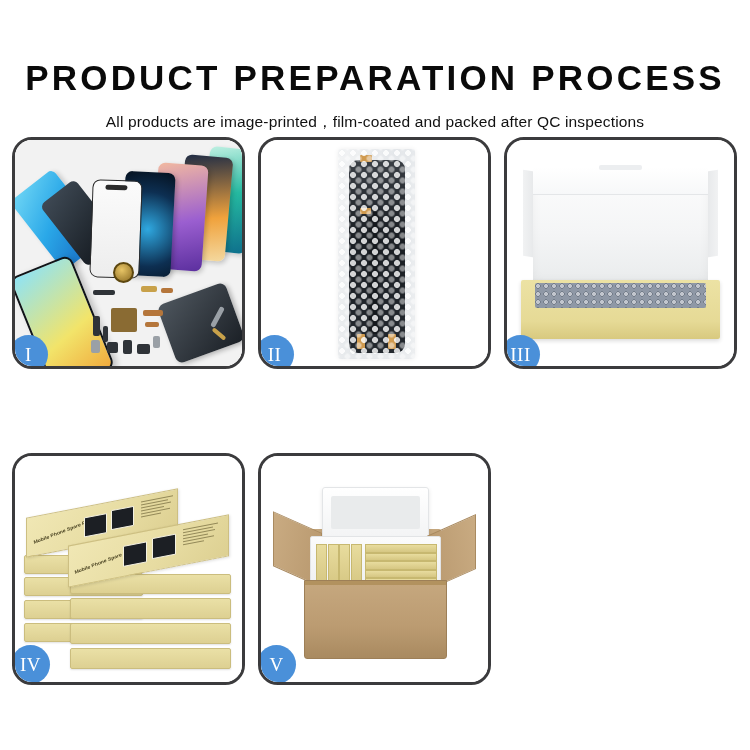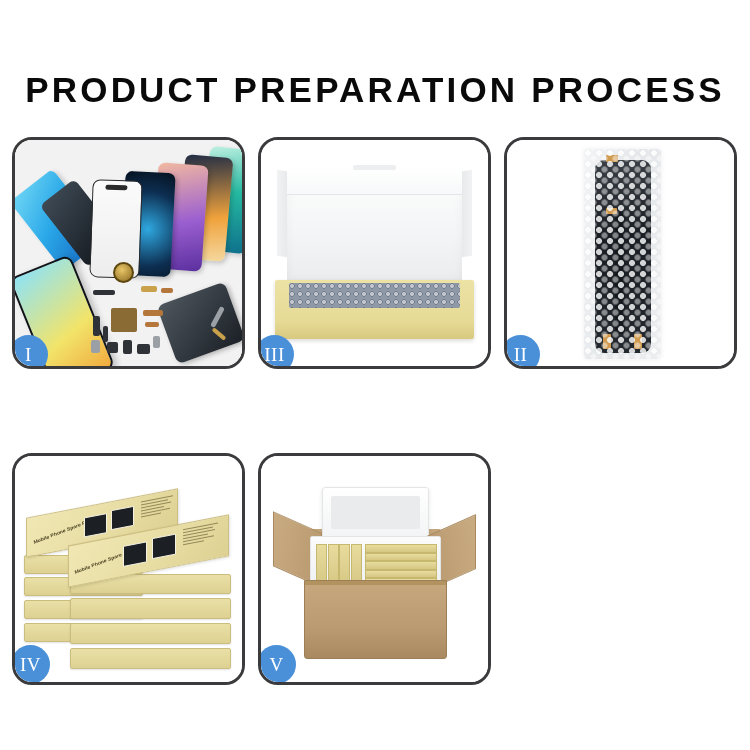--- a/index.html
+++ b/index.html
@@ -8,21 +8,21 @@
     background:#ffffff;
     font-family:"Liberation Sans", sans-serif;
     overflow:hidden;
     position:relative;
   }
   .page{width:750px;height:750px;position:relative;}
 
   
   .header{position:absolute;top:0;left:0;width:750px;text-align:center;}
   .title{
-    margin:16px;padding-top:52px;
+    margin:4px;padding-top:52px;
     font-size:35px;font-weight:600;letter-spacing:3.2px;
     color:#0a0a0a;line-height:44px;white-space:nowrap;
   }
   .subtitle{
     margin:0;padding-top:8px;
     font-size:15.5px;font-weight:400;letter-spacing:.15px;
     color:#111111;line-height:20px;white-space:nowrap;
   }
 
   
@@ -277,20 +277,21 @@
   .seam{position:absolute;background:rgba(120,95,60,.45);}
   .tapebit{position:absolute;background:#b08f61;border-radius:1px;}
 </style>
 </head>
 <body>
 
 <div class="page">
 
   <div class="header">
     <h1 class="title">PRODUCT PREPARATION PROCESS</h1>
+    <p class="subtitle">All products are image-printed，film-coated and packed after QC inspections</p>
   </div>
 
   <div class="grid">
 
     <div class="panel r1">
       <div class="panel-inner">
         <div class="collage">
           <div class="ph blue"></div>
           <div class="ph blue2"></div>
           <div class="ph p4"></div>
@@ -316,45 +317,45 @@
           <div class="bit silver" style="left:138px;top:196px;width:7px;height:12px;"></div>
           <div class="bit gold" style="left:196px;top:192px;width:16px;height:4px;transform:rotate(40deg);"></div>
           <div class="bit silver" style="left:200px;top:166px;width:5px;height:22px;transform:rotate(28deg);"></div>
         </div>
         <div class="badge">I</div>
       </div>
     </div>
 
     <div class="panel r1">
       <div class="panel-inner">
-        <div class="p3wrap">
-          <div class="flapL"></div>
-          <div class="flapR"></div>
-          <div class="foamlid"></div>
-          <div class="boxbase">
-            <div class="wrapfill"></div>
-          </div>
-        </div>
-        <div class="badge">III</div>
-      </div>
-    </div>
-
-    <div class="panel r1">
-      <div class="panel-inner">
         <div class="bag">
           <div class="screenpack"></div>
           <div class="flex"></div>
           <div class="tab" style="left:28%;top:3%;width:16%;height:3%;"></div>
           <div class="tab" style="left:28%;top:28%;width:14%;height:3%;"></div>
           <div class="tab" style="left:24%;top:88%;width:11%;height:7%;"></div>
           <div class="tab" style="left:64%;top:88%;width:11%;height:7%;"></div>
           <div class="bubbles"></div>
           <div class="bubbles b2"></div>
         </div>
         <div class="badge">II</div>
+      </div>
+    </div>
+
+    <div class="panel r1">
+      <div class="panel-inner">
+        <div class="p3wrap">
+          <div class="flapL"></div>
+          <div class="flapR"></div>
+          <div class="foamlid"></div>
+          <div class="boxbase">
+            <div class="wrapfill"></div>
+          </div>
+        </div>
+        <div class="badge">III</div>
       </div>
     </div>
 
     <div class="panel r2">
       <div class="panel-inner">
         <div class="stack">
 
           <div class="sbox" style="left:0;top:40%;width:56%;height:9%;"></div>
           <div class="sbox" style="left:0;top:52%;width:56%;height:9%;"></div>
           <div class="sbox" style="left:0;top:64%;width:56%;height:9%;"></div>

